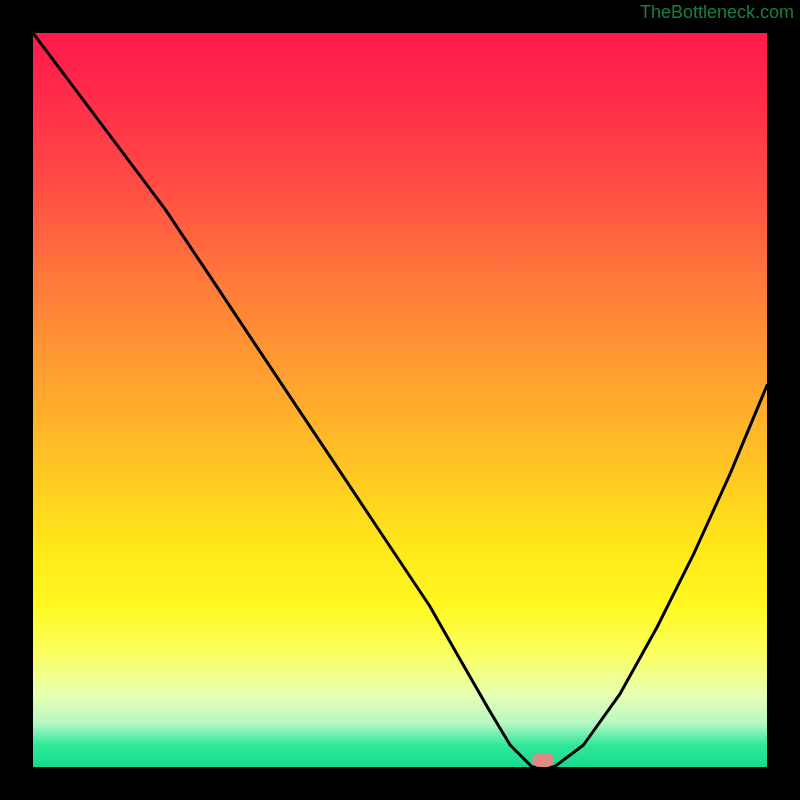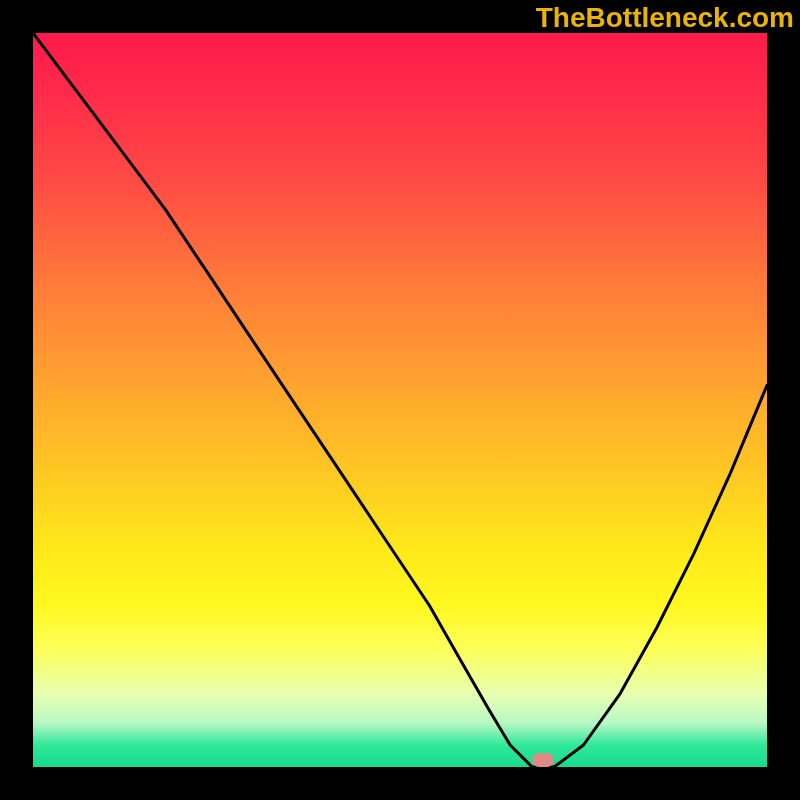--- a/index.html
+++ b/index.html
@@ -12,23 +12,23 @@
   }
   .container {
     position: relative;
     width: 800px;
     height: 800px;
   }
   .watermark {
     position: absolute;
     top: 2px;
     right: 6px;
-    color: #eab308;
-    font-size: 28px;
-    font-weight: 700;
+    color: #15803d;
+    font-size: 18px;
+    font-weight: 400;
     z-index: 10;
   }
   .plot-area {
     position: absolute;
     left: 33px;
     top: 33px;
     width: 734px;
     height: 734px;
     overflow: hidden;
   }

